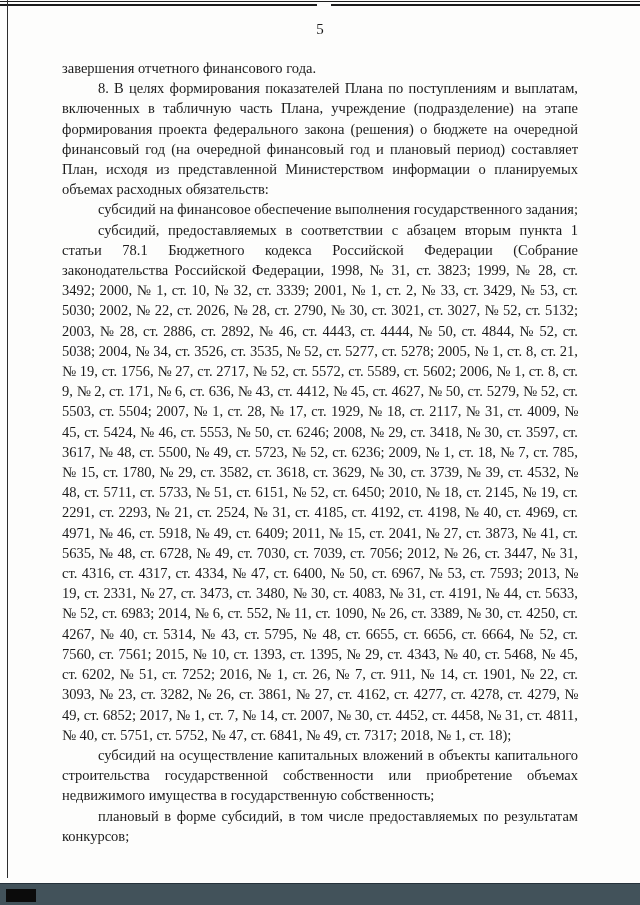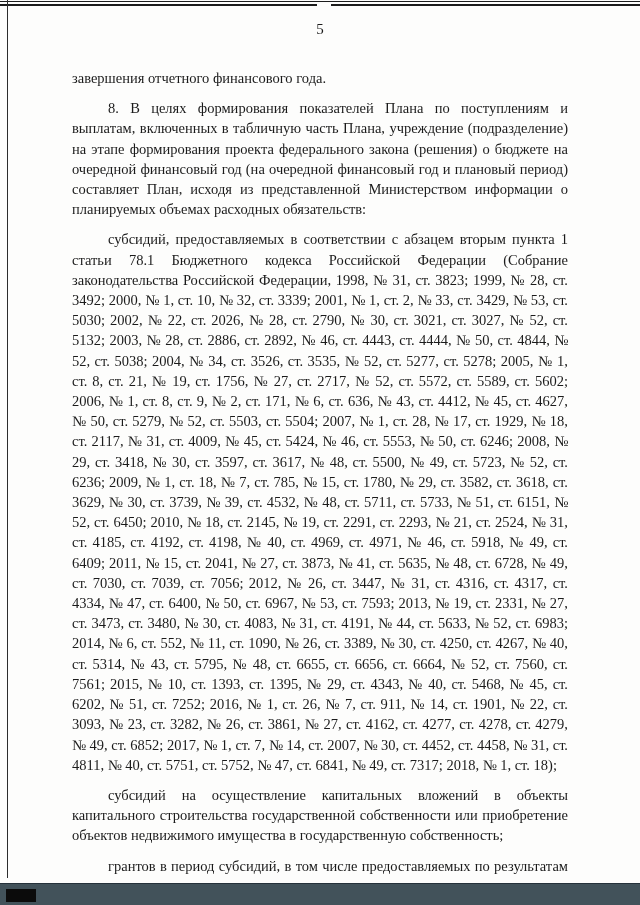--- a/index.html
+++ b/index.html
@@ -41,21 +41,21 @@
   }
   .body-text {
     position: absolute; top: 58px; left: 62px;
     width: 516px; height: 822px;
     overflow: hidden;
     font-size: 14.5px;
     line-height: 20.2px;
     text-align: justify;
   }
   .para {
-    margin: 10px;
+    margin: 0;
     text-indent: 36px;
   }
   .para.first {
     text-indent: 0;
   }
   .bottom-bar {
     position: absolute; left: 0; bottom: 0;
     width: 640px; height: 21px;
     background: #42525a;
     border-top: 1px solid #25313a;
@@ -74,22 +74,23 @@
   <div class="rule-top-a"></div>
   <div class="rule-top-b-left"></div>
   <div class="rule-top-b-right"></div>
   <div class="rule-left"></div>
 
   <div class="pagenum">5</div>
 
   <main class="body-text">
     <p class="para first">завершения отчетного финансового года.</p>
     <p class="para">8. В целях формирования показателей Плана по поступлениям и выплатам, включенных в табличную часть Плана, учреждение (подразделение) на этапе формирования проекта федерального закона (решения) о бюджете на очередной финансовый год (на очередной финансовый год и плановый период) составляет План, исходя из представленной Министерством информации о планируемых объемах расходных обязательств:</p>
+    <p class="para">субсидий на финансовое обеспечение выполнения государственного задания;</p>
     <p class="para">субсидий, предоставляемых в соответствии с абзацем вторым пункта 1 статьи 78.1 Бюджетного кодекса Российской Федерации (Собрание законодательства Российской Федерации, 1998, № 31, ст. 3823; 1999, № 28, ст. 3492; 2000, № 1, ст. 10, № 32, ст. 3339; 2001, № 1, ст. 2, № 33, ст. 3429, № 53, ст. 5030; 2002, № 22, ст. 2026, № 28, ст. 2790, № 30, ст. 3021, ст. 3027, № 52, ст. 5132; 2003, № 28, ст. 2886, ст. 2892, № 46, ст. 4443, ст. 4444, № 50, ст. 4844, № 52, ст. 5038; 2004, № 34, ст. 3526, ст. 3535, № 52, ст. 5277, ст. 5278; 2005, № 1, ст. 8, ст. 21, № 19, ст. 1756, № 27, ст. 2717, № 52, ст. 5572, ст. 5589, ст. 5602; 2006, № 1, ст. 8, ст. 9, № 2, ст. 171, № 6, ст. 636, № 43, ст. 4412, № 45, ст. 4627, № 50, ст. 5279, № 52, ст. 5503, ст. 5504; 2007, № 1, ст. 28, № 17, ст. 1929, № 18, ст. 2117, № 31, ст. 4009, № 45, ст. 5424, № 46, ст. 5553, № 50, ст. 6246; 2008, № 29, ст. 3418, № 30, ст. 3597, ст. 3617, № 48, ст. 5500, № 49, ст. 5723, № 52, ст. 6236; 2009, № 1, ст. 18, № 7, ст. 785, № 15, ст. 1780, № 29, ст. 3582, ст. 3618, ст. 3629, № 30, ст. 3739, № 39, ст. 4532, № 48, ст. 5711, ст. 5733, № 51, ст. 6151, № 52, ст. 6450; 2010, № 18, ст. 2145, № 19, ст. 2291, ст. 2293, № 21, ст. 2524, № 31, ст. 4185, ст. 4192, ст. 4198, № 40, ст. 4969, ст. 4971, № 46, ст. 5918, № 49, ст. 6409; 2011, № 15, ст. 2041, № 27, ст. 3873, № 41, ст. 5635, № 48, ст. 6728, № 49, ст. 7030, ст. 7039, ст. 7056; 2012, № 26, ст. 3447, № 31, ст. 4316, ст. 4317, ст. 4334, № 47, ст. 6400, № 50, ст. 6967, № 53, ст. 7593; 2013, № 19, ст. 2331, № 27, ст. 3473, ст. 3480, № 30, ст. 4083, № 31, ст. 4191, № 44, ст. 5633, № 52, ст. 6983; 2014, № 6, ст. 552, № 11, ст. 1090, № 26, ст. 3389, № 30, ст. 4250, ст. 4267, № 40, ст. 5314, № 43, ст. 5795, № 48, ст. 6655, ст. 6656, ст. 6664, № 52, ст. 7560, ст. 7561; 2015, № 10, ст. 1393, ст. 1395, № 29, ст. 4343, № 40, ст. 5468, № 45, ст. 6202, № 51, ст. 7252; 2016, № 1, ст. 26, № 7, ст. 911, № 14, ст. 1901, № 22, ст. 3093, № 23, ст. 3282, № 26, ст. 3861, № 27, ст. 4162, ст. 4277, ст. 4278, ст. 4279, № 49, ст. 6852; 2017, № 1, ст. 7, № 14, ст. 2007, № 30, ст. 4452, ст. 4458, № 31, ст. 4811, № 40, ст. 5751, ст. 5752, № 47, ст. 6841, № 49, ст. 7317; 2018, № 1, ст. 18);</p>
-    <p class="para">субсидий на осуществление капитальных вложений в объекты капитального строительства государственной собственности или приобретение объектов недвижимого имущества в государственную собственность;</p>
-    <p class="para">грантов в период субсидий, в том числе предоставляемых по результатам конкурсов;</p>
+    <p class="para">субсидий на осуществление капитальных вложений в объекты капитального строительства государственной собственности или приобретение объемах недвижимого имущества в государственную собственность;</p>
+    <p class="para">плановый в форме субсидий, в том числе предоставляемых по результатам конкурсов;</p>
   </main>
 
   <div class="bottom-bar">
     <div class="corner-mark"></div>
   </div>
 
 </div>
 
 </body></html>

